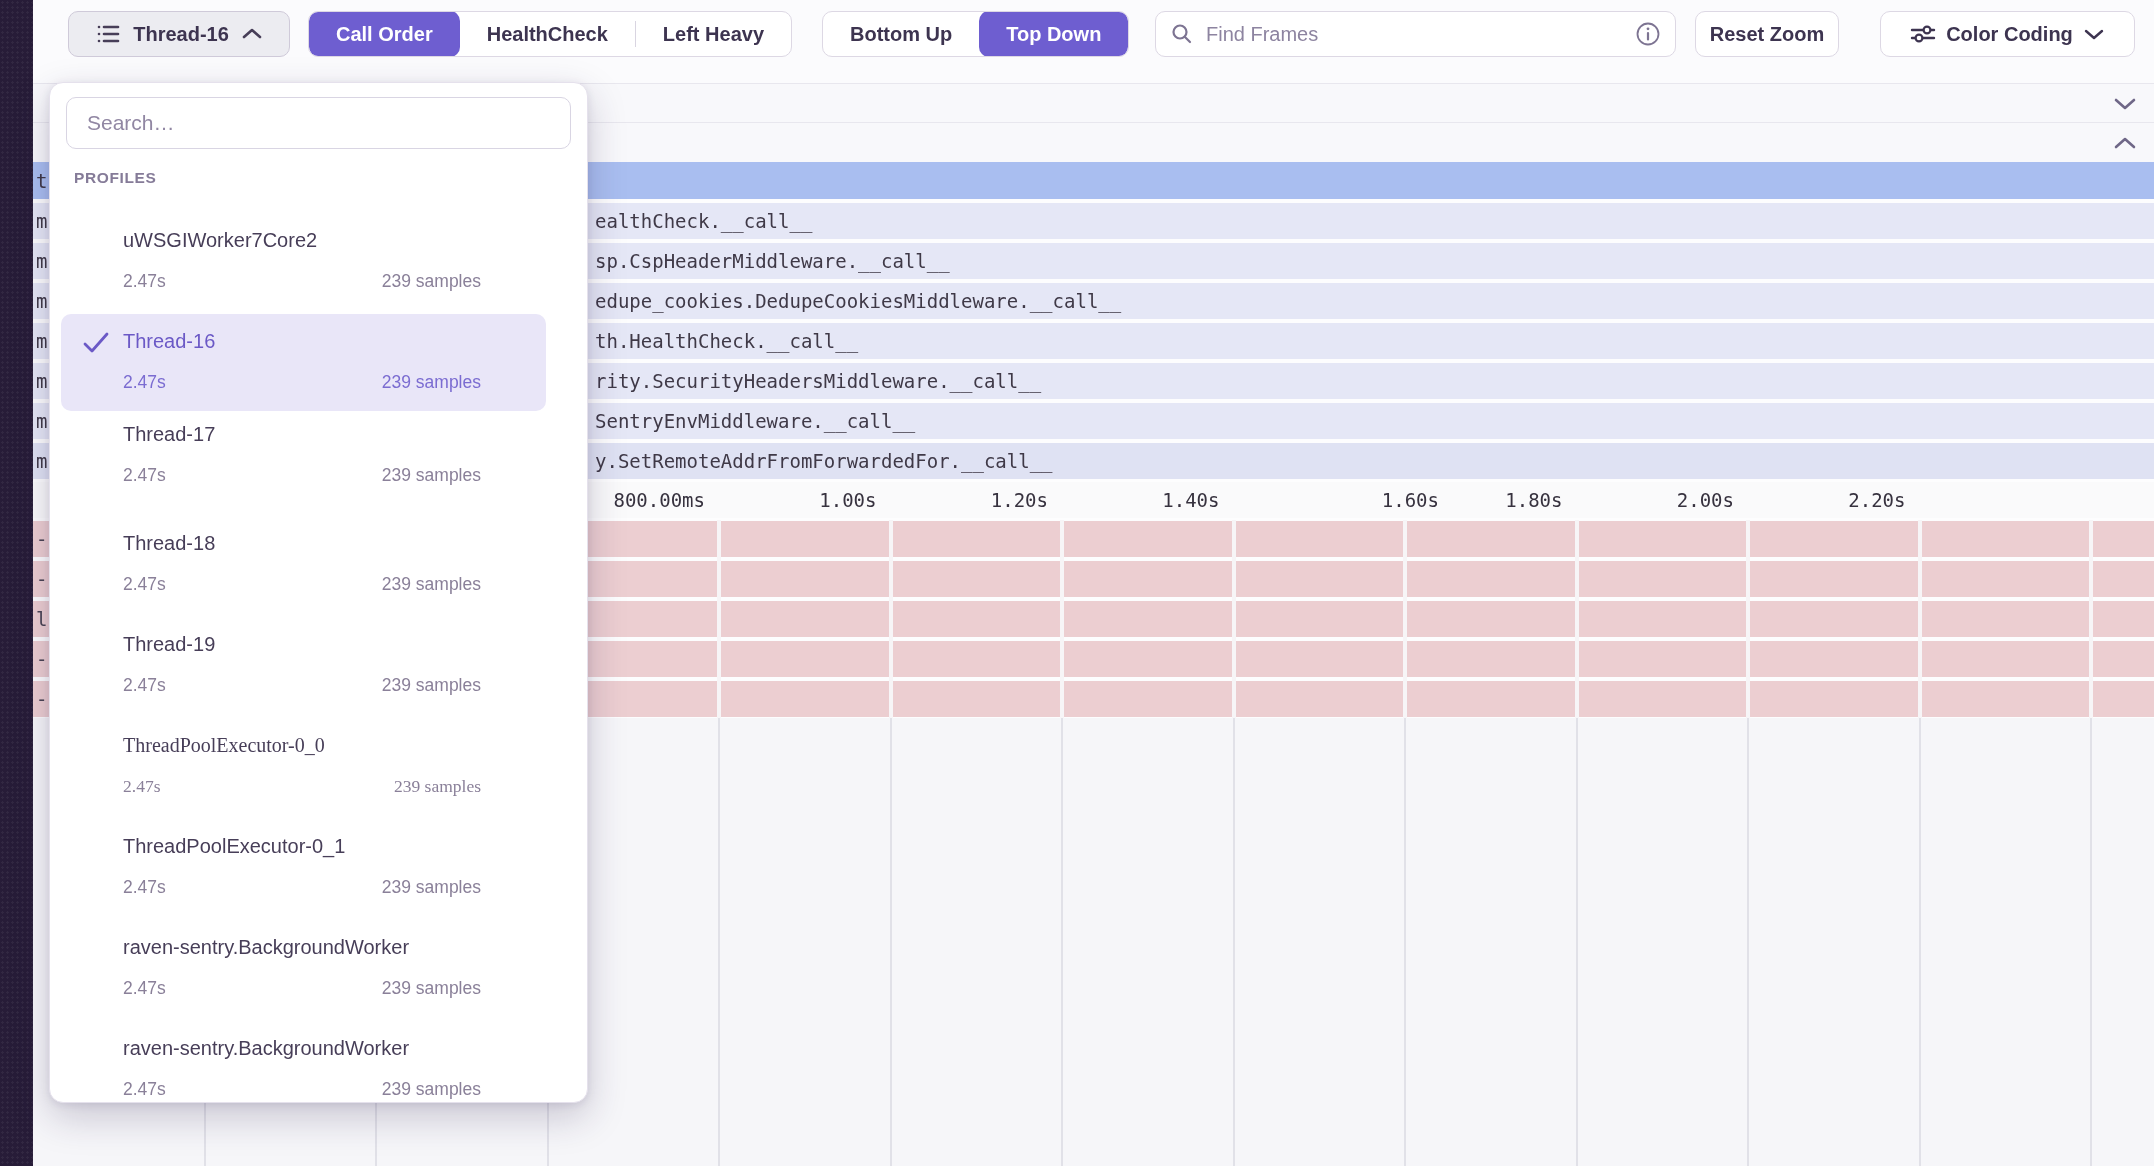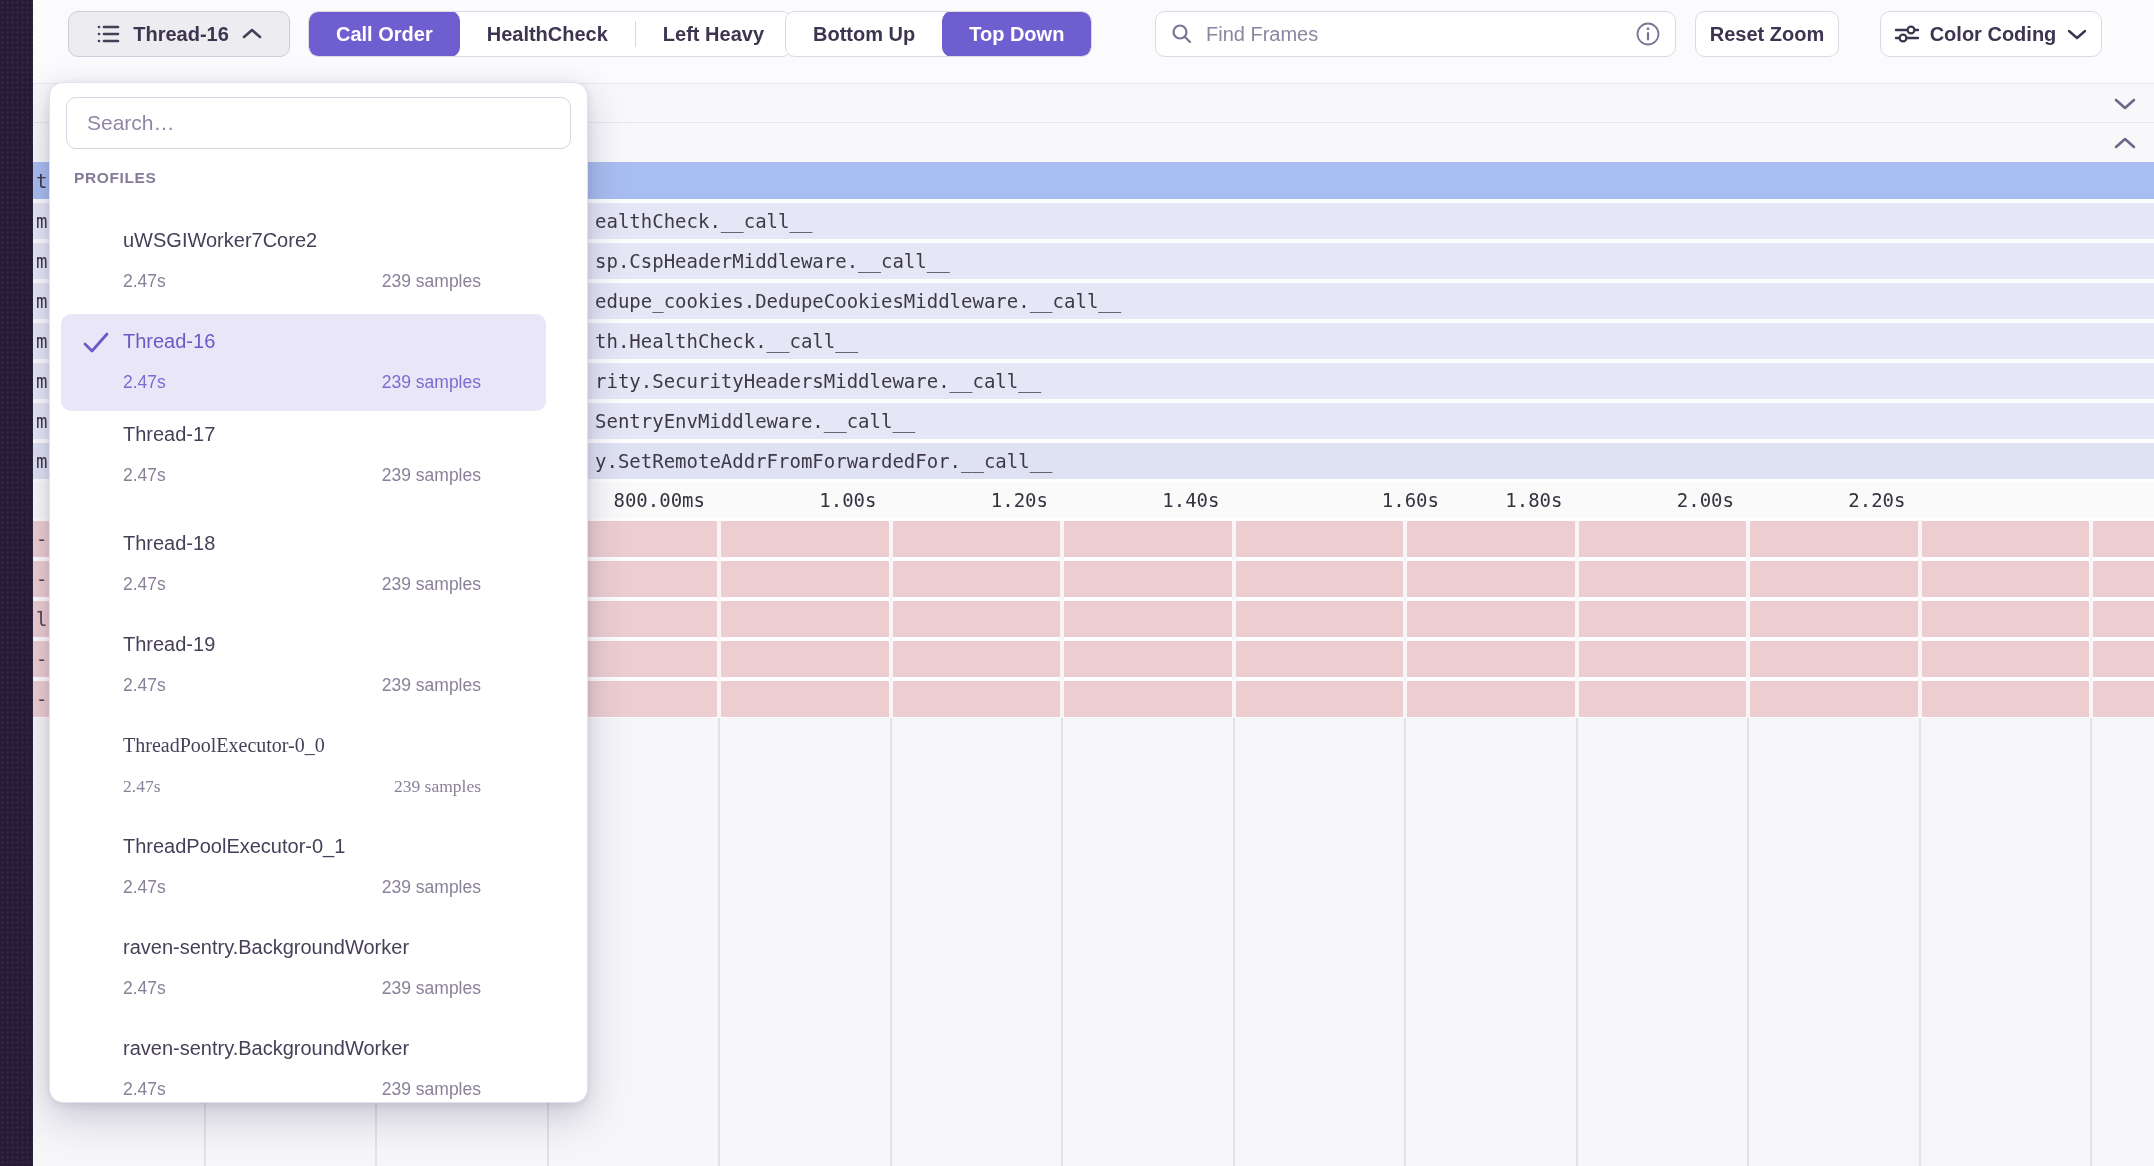--- a/index.html
+++ b/index.html
@@ -11,32 +11,32 @@
     background-image:radial-gradient(rgba(255,255,255,.05) 1px,transparent 1.3px);background-size:5px 5px;}
 
   
   .toolbar{position:absolute;left:33px;top:0;right:0;height:83px;background:#fbfbfd;}
   .tb{position:absolute;top:11px;height:46px;box-sizing:border-box;display:flex;align-items:center;
     font-size:20px;font-weight:700;color:#3d3450;border-radius:10px;}
   .thread-btn{left:35px;width:222px;background:#ececf1;border:1px solid #cfcad9;
     justify-content:center;gap:12px;cursor:pointer;}
   .seg-group{background:#fff;border:1px solid #ddd8e4;padding:0;overflow:hidden;}
   .grp1{left:275px;}
-  .grp2{left:752px;}
+  .grp2{left:789px;}
   .seg{height:46px;display:flex;align-items:center;padding:0 27px;background:transparent;
     border:none;font:inherit;color:#3d3450;cursor:pointer;}
   .seg.sel{background:#6e5ed0;color:#fff;border-radius:10px;}
   .seg-div{width:1px;height:26px;background:#d9d5e1;}
   .search-box{left:1122px;width:521px;background:#fff;border:1px solid #ddd8e4;padding:0 14px;gap:10px;}
   .search-box input{border:none;outline:none;flex:1;font-family:"Liberation Sans",sans-serif;
     font-size:20px;color:#3d3450;background:transparent;}
   .search-box input::placeholder{color:#8d84a0;font-weight:400;}
   .plain-btn{background:#fff;border:1px solid #ddd8e4;justify-content:center;cursor:pointer;gap:10px;}
   .reset-btn{left:1662px;width:144px;}
-  .color-btn{left:1847px;width:222px;}
+  .color-btn{left:1847px;width:255px;}
   .icon{flex:0 0 auto;display:block;}
 
   
   .band{position:absolute;left:33px;right:0;background:#f8f8fb;border-top:1px solid #e8e7ee;}
   .band1{top:83px;height:39px;}
   .band2{top:122px;height:40px;}
   .band .icon{position:absolute;right:14px;top:50%;transform:translateY(-50%);}
 
   
   .flame{position:absolute;left:33px;top:162px;right:0;bottom:0;background:#fdfdfe;}

